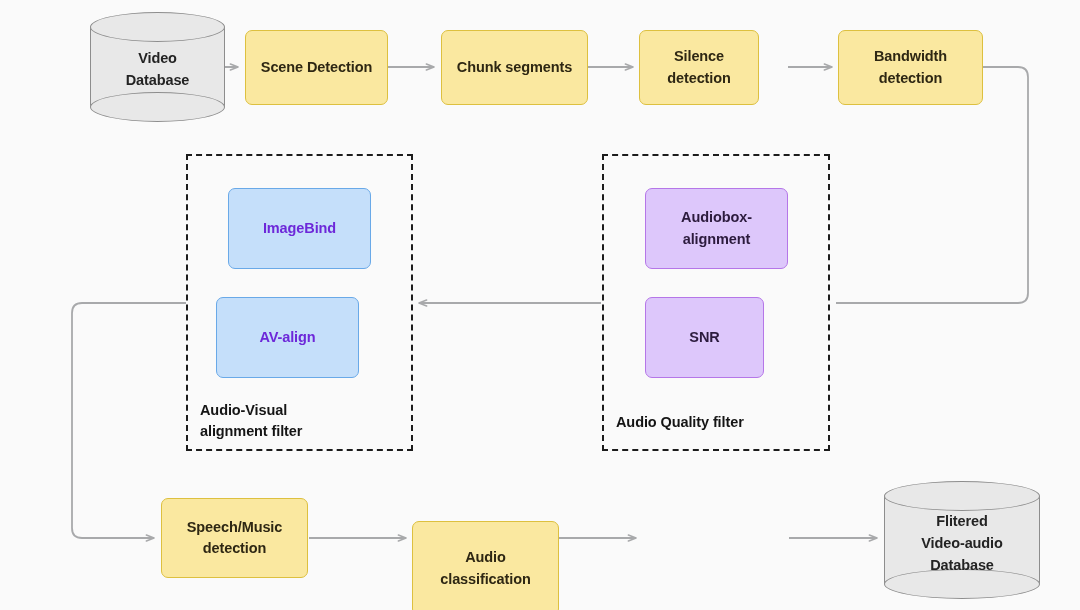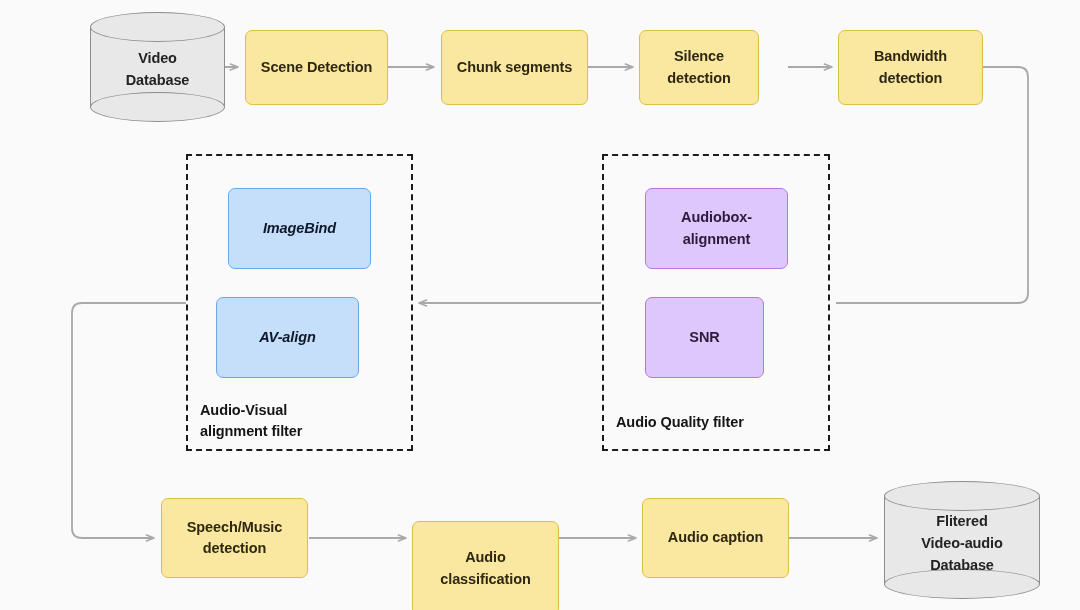--- a/index.html
+++ b/index.html
@@ -34,22 +34,21 @@
     padding: 2px 6px;
   }
   .node-yellow {
     background: #fae8a0;
     border: 1.6px solid #ddc03f;
     color: #2e2713;
   }
   .node-blue {
     background: #c5dffa;
     border: 1.6px solid #69a9e8;
-    color: #0f172a;
-    font-style: italic;
+    color: #6d28d9;
   }
   .node-purple {
     background: #ddc7fb;
     border: 1.6px solid #b576e8;
     color: #2c1b3d;
   }
   
   .cylinder {
     position: absolute;
     box-sizing: border-box;
@@ -180,21 +179,20 @@
 alignment</div>
 
   <div class="node node-purple" style="left:645px; top:297px; width:119px; height:81px;">SNR</div>
 
   <div class="node node-yellow" style="left:161px; top:498px; width:147px; height:80px; white-space:pre-line;">Speech/Music
 detection</div>
 
   <div class="node node-yellow" style="left:412px; top:521px; width:147px; height:95px; white-space:pre-line;">Audio
 classification</div>
 
-  <div class="node node-yellow" style="left:642px; top:498px; width:147px; height:80px;">Audio caption</div>
 
   <div class="cylinder" style="left:884px; top:481px; width:156px; height:118px;">
     <div class="cyl-body" style="top:15px; height:88px;"></div>
     <div class="cyl-bottom" style="top:88px;"></div>
     <div class="cyl-top" style="top:0px;"></div>
     <div class="cyl-label" style="top:24px; height:78px; white-space:pre-line;">Flitered
 Video-audio
 Database</div>
   </div>
 

